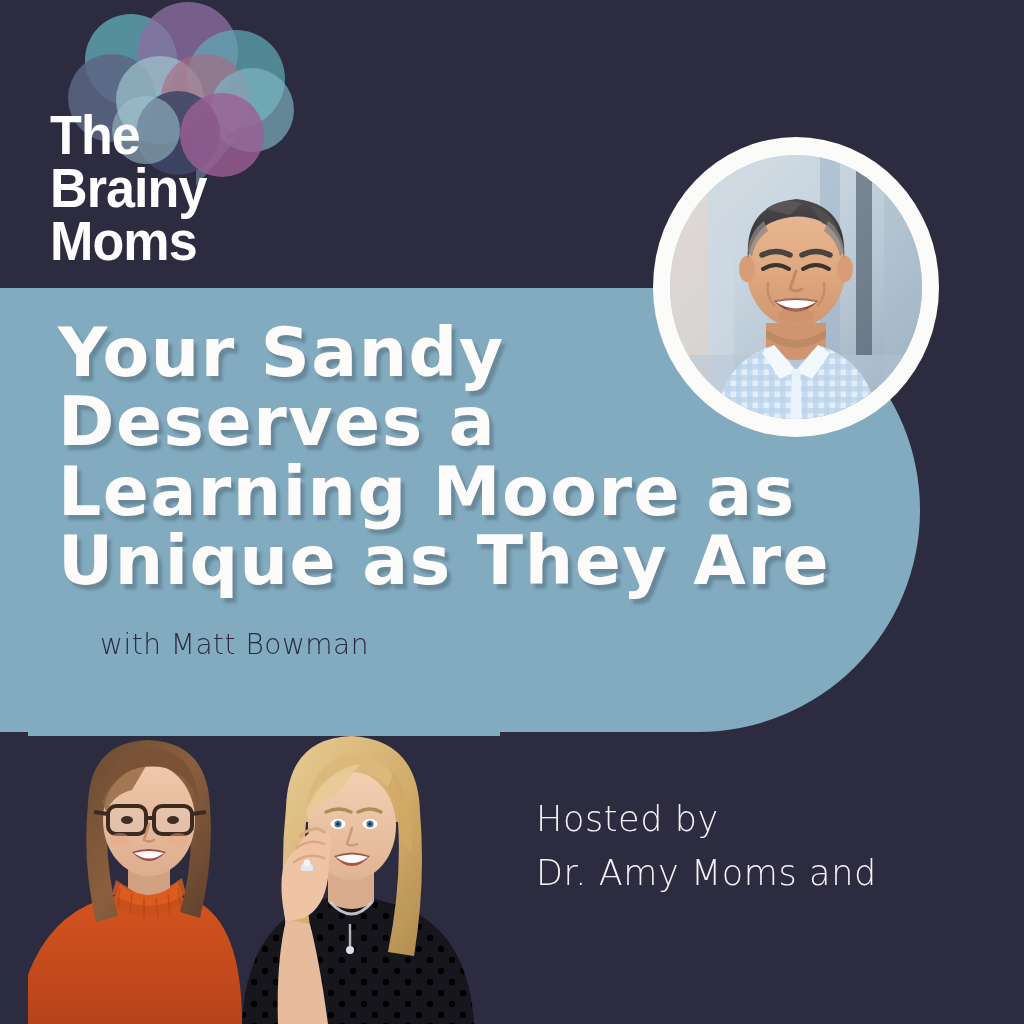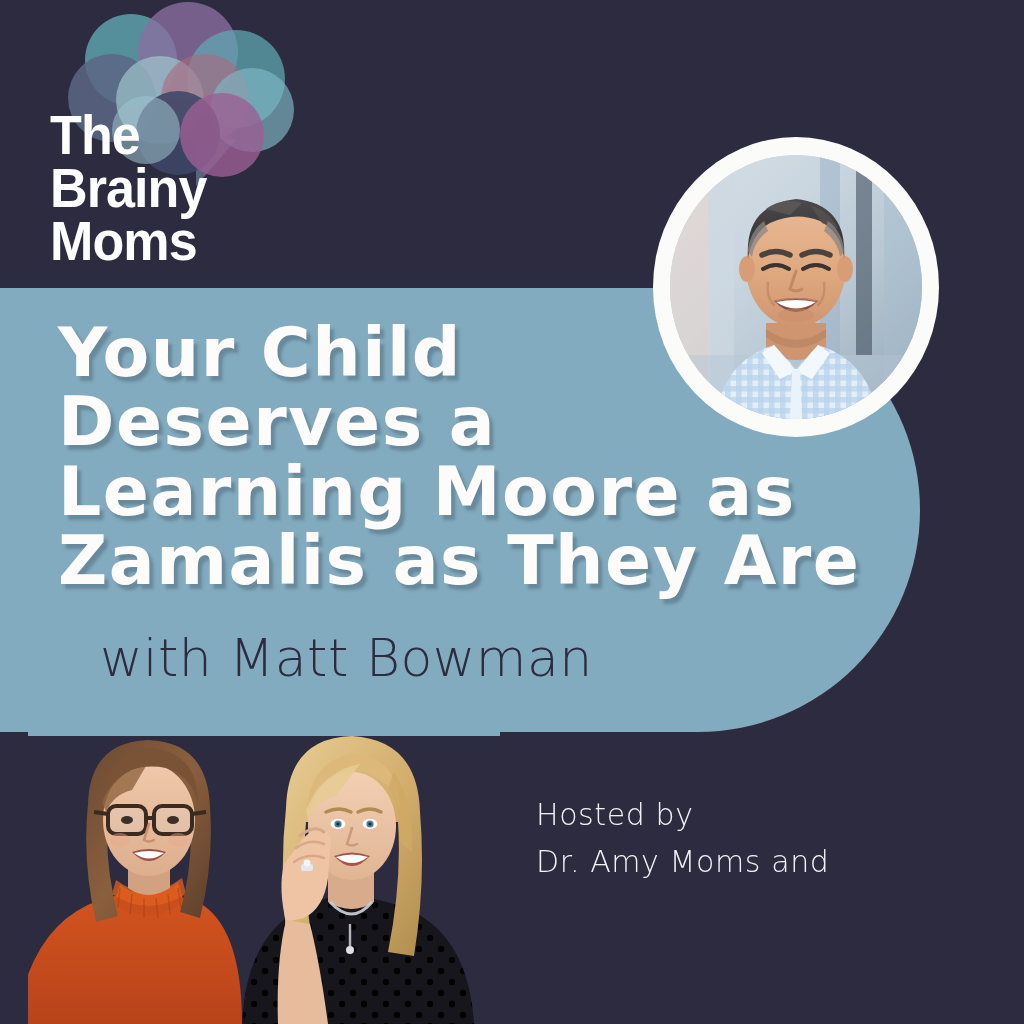--- a/index.html
+++ b/index.html
@@ -68,21 +68,21 @@
     text-shadow:4px 5px 3px rgba(45,60,72,.30);
   }
   #episode-title .tl{ display:block; white-space:nowrap; }
 
   #guest-line{
     position:absolute;
     left:100px; top:628px;
     color:#2d2b3f;
     font-family:"DejaVu Sans", sans-serif;
     font-weight:300;
-    font-size:52px;
+    font-size:28px;
     letter-spacing:.5px;
   }
 
   
   #guest-photo{
     position:absolute;
     left:653px; top:137px;
     width:286px; height:300px;
     border-radius:50%;
     background:#fbfbfa;
@@ -107,21 +107,21 @@
   }
   #hosts-portrait{ position:absolute; left:0; top:0; width:472px; height:312px; }
 
   
   #hosted-by{
     position:absolute;
     left:536px; top:792px;
     color:#f2f2f4;
     font-family:"DejaVu Sans", sans-serif;
     font-weight:300;
-    font-size:30px;
+    font-size:35px;
     line-height:1.55;
     letter-spacing:.6px;
   }
   #hosted-by .hl{ display:block; white-space:nowrap; }
 </style>
 </head>
 <body>
 
 <div id="cover" style="background: rgb(45, 43, 63);">
 
@@ -151,24 +151,24 @@
       </g>
     </svg>
     <div id="logo-text" style="color: rgb(253, 253, 253);">
       <span class="l">The</span>
       <span class="l">Brainy</span>
       <span class="l">Moms</span>
     </div>
   </div>
 
   <div id="episode-title" style="color: rgb(253, 252, 250);">
-    <span class="tl">Your Child</span>
+    <span class="tl">Your Sandy</span>
     <span class="tl">Deserves a</span>
     <span class="tl">Learning Moore as</span>
-    <span class="tl">Zamalis as They Are</span>
+    <span class="tl">Unique as They Are</span>
   </div>
 
   <div id="guest-line">with Matt Bowman</div>
 
   <div id="guest-photo">
     <div id="guest-photo-inner">
       <svg id="guest-portrait" viewBox="0 0 252 264">
         <defs>
           <linearGradient id="bgBlur" x1="0" y1="0" x2="1" y2="1">
             <stop offset="0%" stop-color="#d8dee4"></stop>

